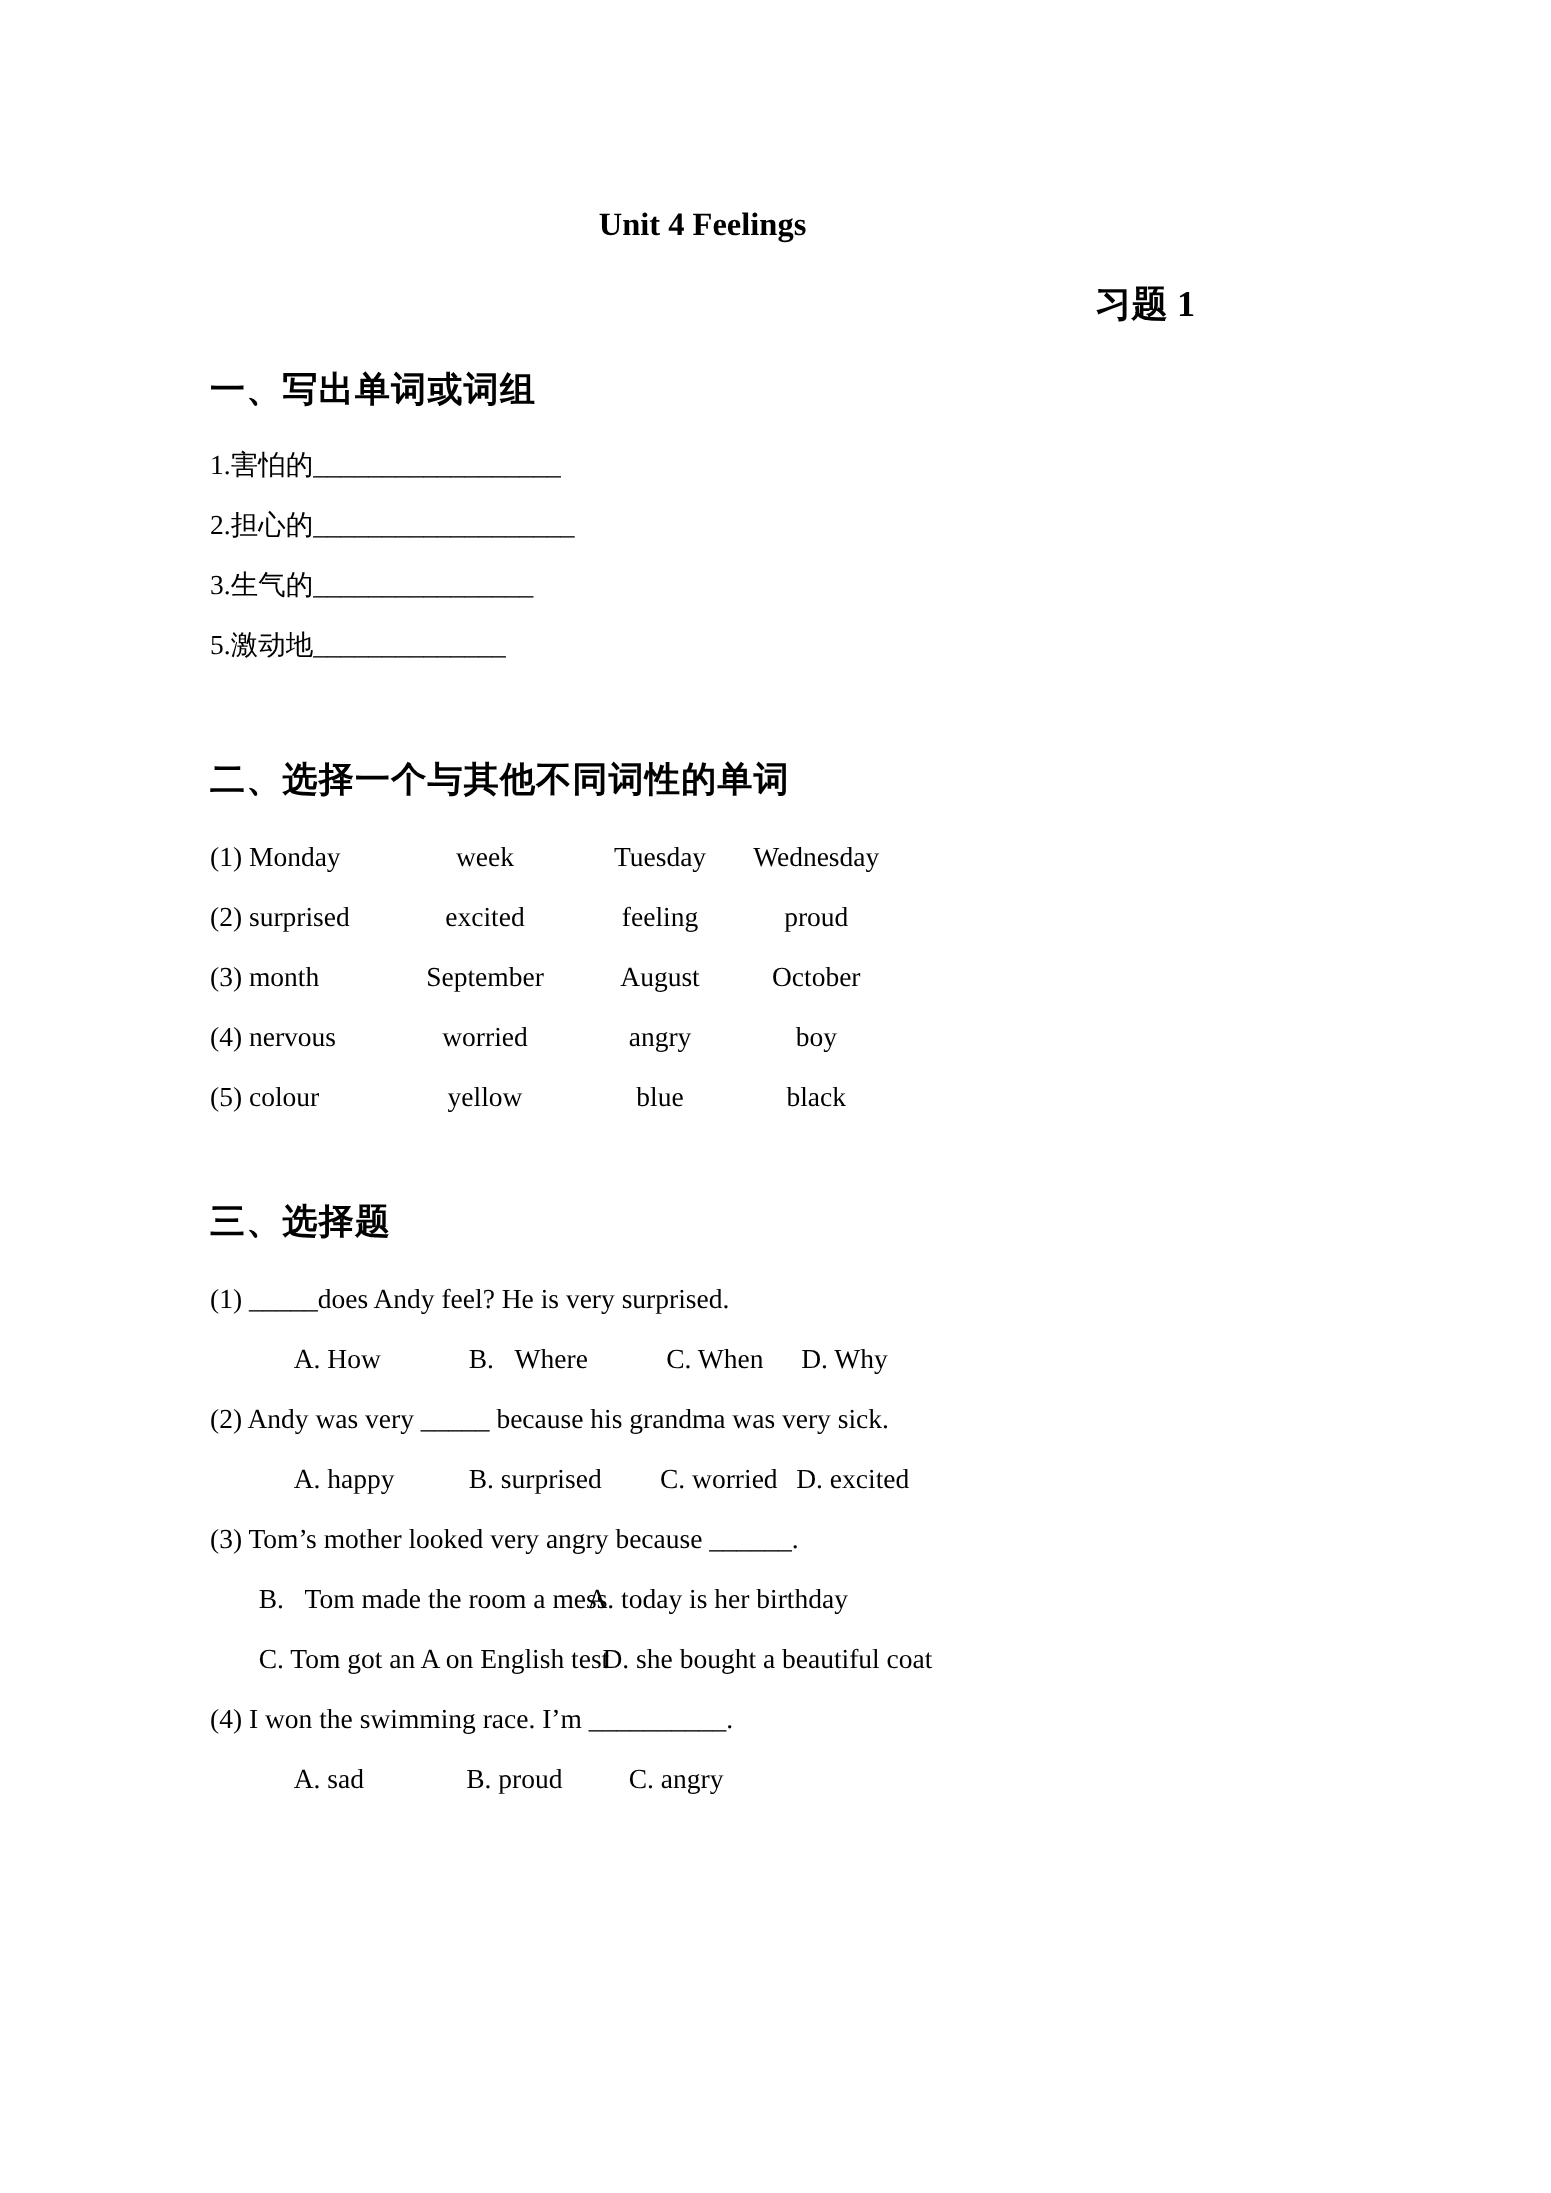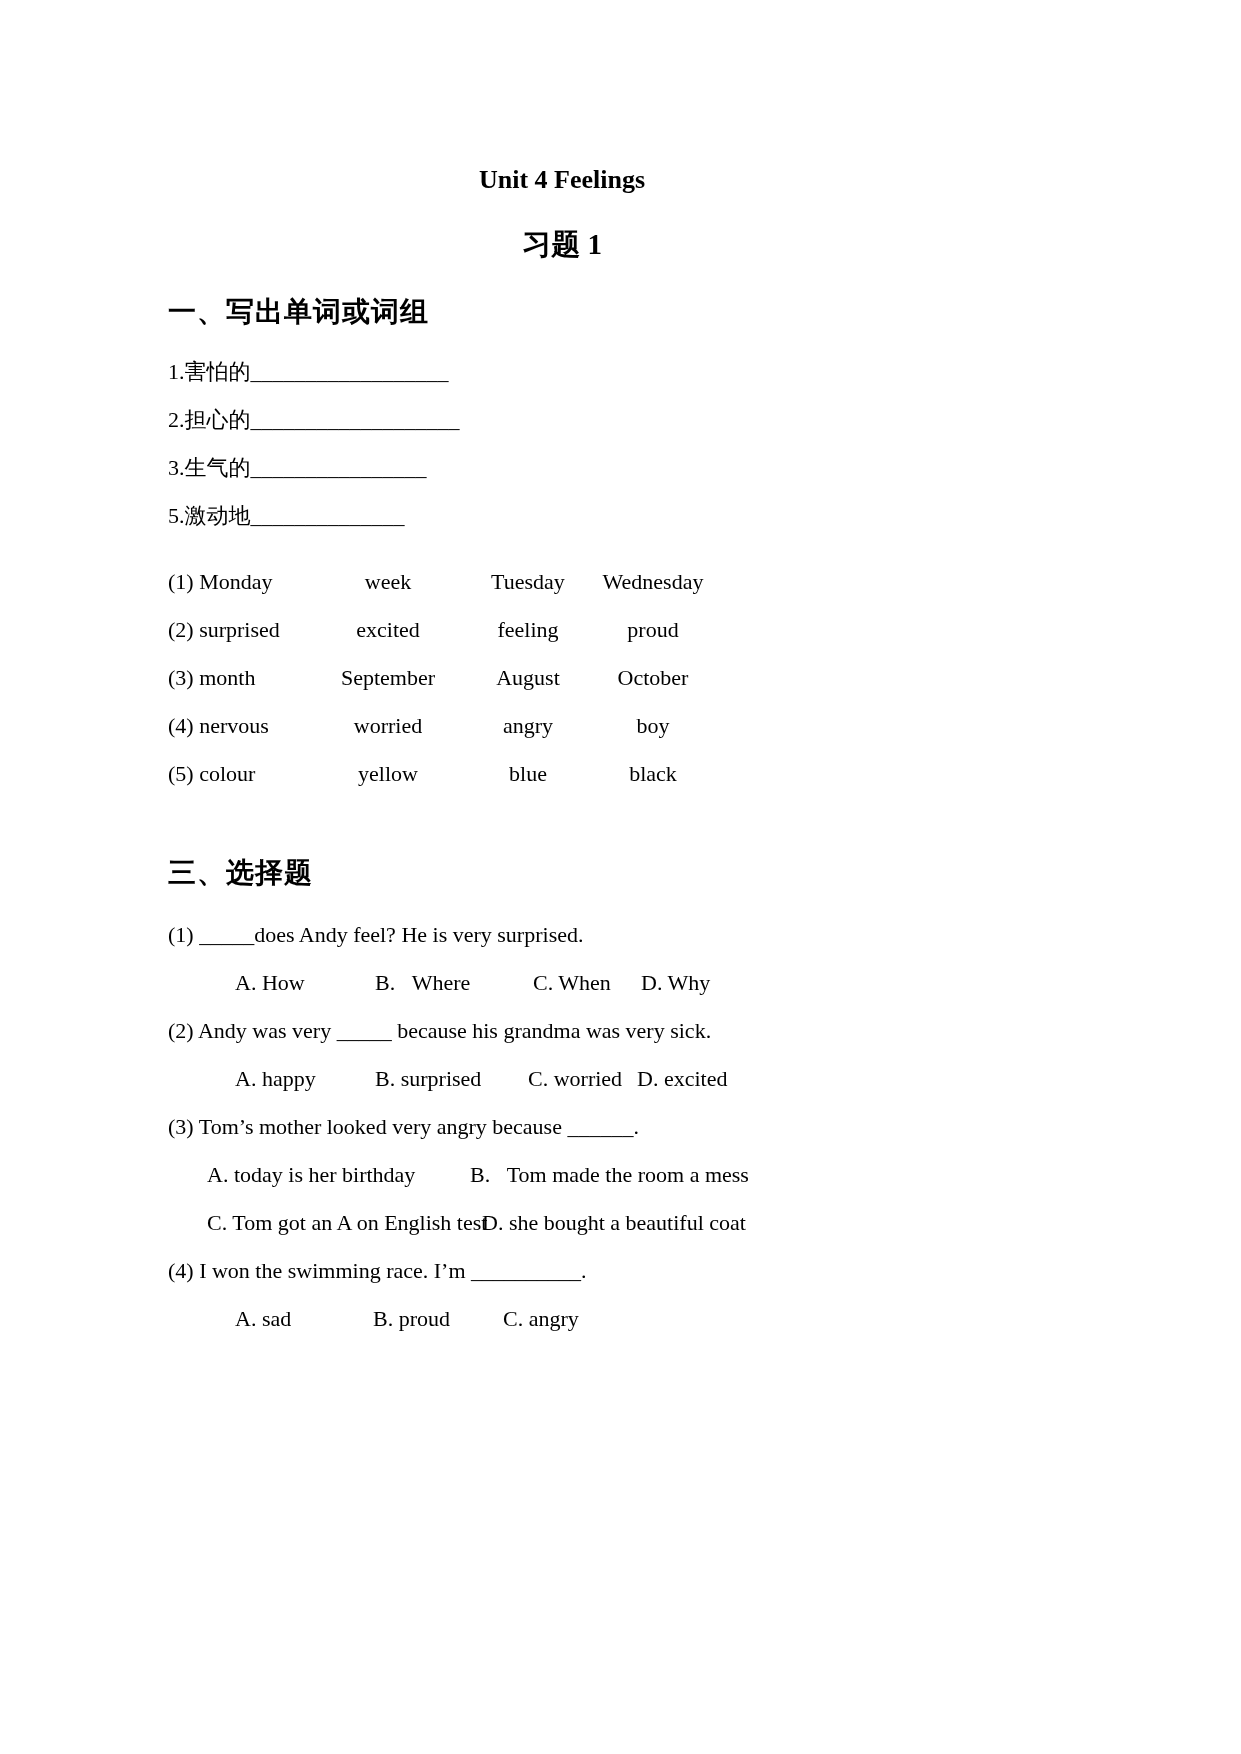--- a/index.html
+++ b/index.html
@@ -24,20 +24,21 @@
     text-align: center;
     font-weight: bold;
     line-height: 40px;
   }
   .title {
     font-size: 26px;
   }
   .subtitle {
     font-size: 29px;
     margin-top: 24px;
+    text-align: right;
   }
   .heading {
     margin-left: 168px;
     font-size: 28px;
     font-weight: bold;
     line-height: 40px;
     font-family: "Liberation Sans", "DejaVu Sans", sans-serif;
     letter-spacing: 1px;
   }
   .h1 { margin-top: 28px; }
@@ -94,20 +95,21 @@
   <div class="center-block subtitle">习题 1</div>
 
   <div class="heading h1">一、写出单词或词组</div>
   <div class="s1">
     <div class="line">1.害怕的__________________</div>
     <div class="line">2.担心的___________________</div>
     <div class="line">3.生气的________________</div>
     <div class="line">5.激动地______________</div>
   </div>
 
+  <div class="heading h2">二、选择一个与其他不同词性的单词</div>
   <div class="wordgrid">
     <div class="wrow">
       <span class="wc wc1">(1) Monday</span>
       <span class="wc">week</span>
       <span class="wc">Tuesday</span>
       <span class="wc">Wednesday</span>
     </div>
     <div class="wrow">
       <span class="wc wc1">(2) surprised</span>
       <span class="wc">excited</span>
@@ -148,22 +150,22 @@
     <div class="line">(2) Andy was very _____ because his grandma was very sick.</div>
     <div class="line opts opts-q2">
       <span>A. happy</span>
       <span>B. surprised</span>
       <span>C. worried</span>
       <span>D. excited</span>
     </div>
 
     <div class="line">(3) Tom’s mother looked very angry because ______.</div>
     <div class="line opts opts-q3a">
+      <span>B.&nbsp;&nbsp;&nbsp;Tom made the room a mess</span>
       <span>A. today is her birthday</span>
-      <span>B.&nbsp;&nbsp;&nbsp;Tom made the room a mess</span>
     </div>
     <div class="line opts opts-q3b">
       <span>C. Tom got an A on English test</span>
       <span>D. she bought a beautiful coat</span>
     </div>
 
     <div class="line">(4) I won the swimming race. I’m __________.</div>
     <div class="line opts opts-q4">
       <span>A. sad</span>
       <span>B. proud</span>

